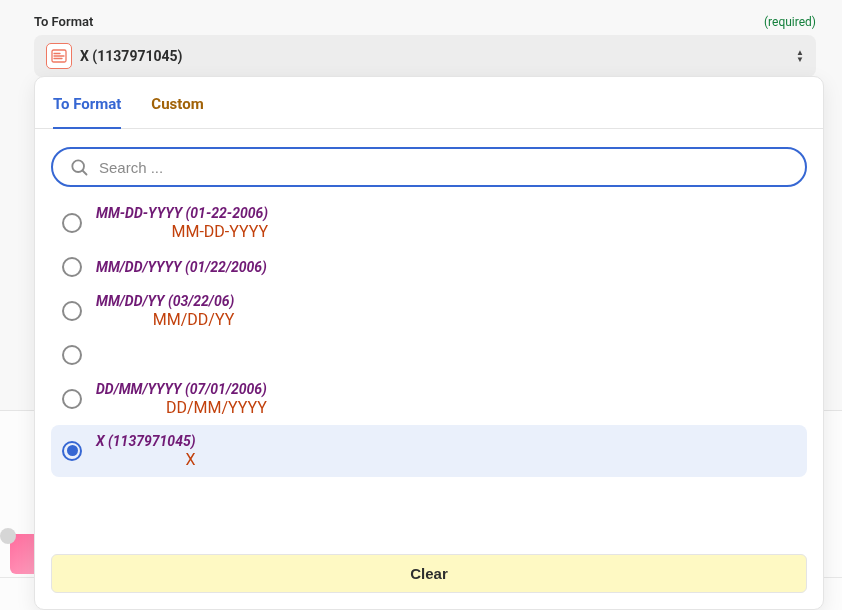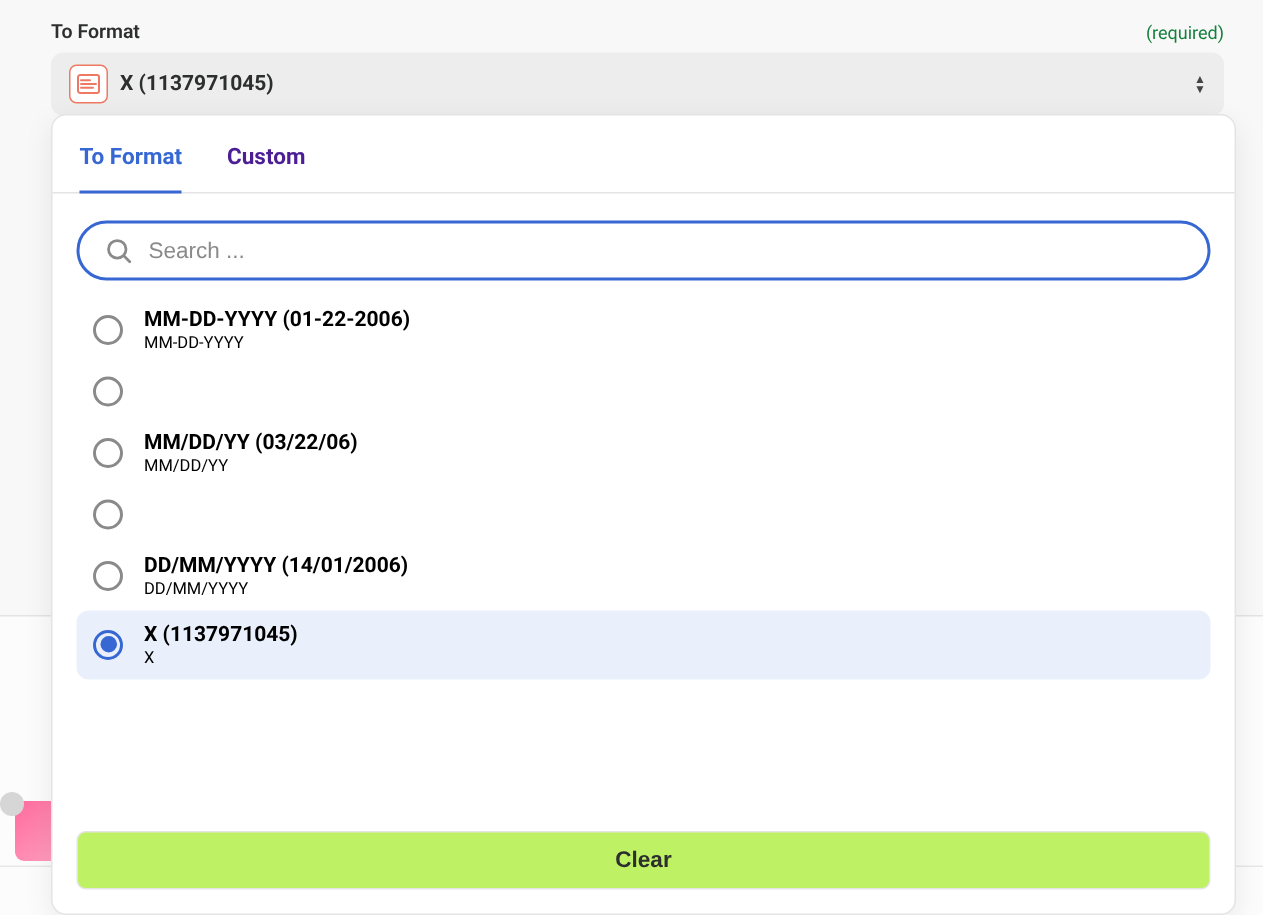--- a/index.html
+++ b/index.html
@@ -81,21 +81,21 @@
     }
     .tabs {
       display: flex;
       gap: 30px;
       padding: 18px 18px 0 18px;
       border-bottom: 1px solid #e4e4e4;
     }
     .tab {
       font-size: 15px;
       font-weight: 700;
-      color: #4c1d95;
+      color: #a16207;
       padding-bottom: 14px;
       cursor: pointer;
       border-bottom: 2px solid transparent;
       margin-bottom: -1px;
     }
     .tab.active {
       color: #3667d3;
       border-bottom-color: #3667d3;
     }
     .search-wrap {
@@ -149,29 +149,29 @@
     }
     .option.selected .radio::after {
       content: "";
       position: absolute;
       top: 2.5px; left: 2.5px;
       width: 11px; height: 11px;
       background: #3667d3;
       border-radius: 50%;
     }
     .option-text { display: flex; flex-direction: column; line-height: 1.2; }
-    .option-label { font-size: 14px; font-weight: 700; color: #000000; }
-    .option-sub { font-size: 11px; color: #000000; }
+    .option-label { font-size: 14px; font-weight: 700; color: #701a75; font-style: italic; }
+    .option-sub { font-size: 16px; color: #c2410c; text-align: right; }
     .footer {
       padding: 8px 16px 16px 16px;
     }
     .clear-btn {
       width: 100%;
       padding: 10px;
-      background: #bef264;
+      background: #fef9c3;
       border: 1px solid #e4e4e4;
       border-radius: 6px;
       font-size: 15px;
       font-weight: 700;
       color: #2d2e2e;
       cursor: pointer;
     }
     
     .options::-webkit-scrollbar { width: 6px; }
     .options::-webkit-scrollbar-thumb { background: #d0d0d0; border-radius: 3px; }
@@ -256,38 +256,39 @@
       <div class="option">
     <span class="radio"></span>
     <span class="option-text">
       <span class="option-label">MM-DD-YYYY (01-22-2006)</span>
       <span class="option-sub">MM-DD-YYYY</span>
     </span>
       </div>
       <div class="option">
     <span class="radio"></span>
     <span class="option-text">
+      <span class="option-label">MM/DD/YYYY (01/22/2006)</span>
     </span>
       </div>
       <div class="option">
     <span class="radio"></span>
     <span class="option-text">
       <span class="option-label">MM/DD/YY (03/22/06)</span>
       <span class="option-sub">MM/DD/YY</span>
     </span>
       </div>
       <div class="option">
     <span class="radio"></span>
     <span class="option-text">
     </span>
       </div>
       <div class="option">
     <span class="radio"></span>
     <span class="option-text">
-      <span class="option-label">DD/MM/YYYY (14/01/2006)</span>
+      <span class="option-label">DD/MM/YYYY (07/01/2006)</span>
       <span class="option-sub">DD/MM/YYYY</span>
     </span>
       </div>
       <div class="option selected">
     <span class="radio"></span>
     <span class="option-text">
       <span class="option-label">X (1137971045)</span>
       <span class="option-sub">X</span>
     </span>
       </div>

